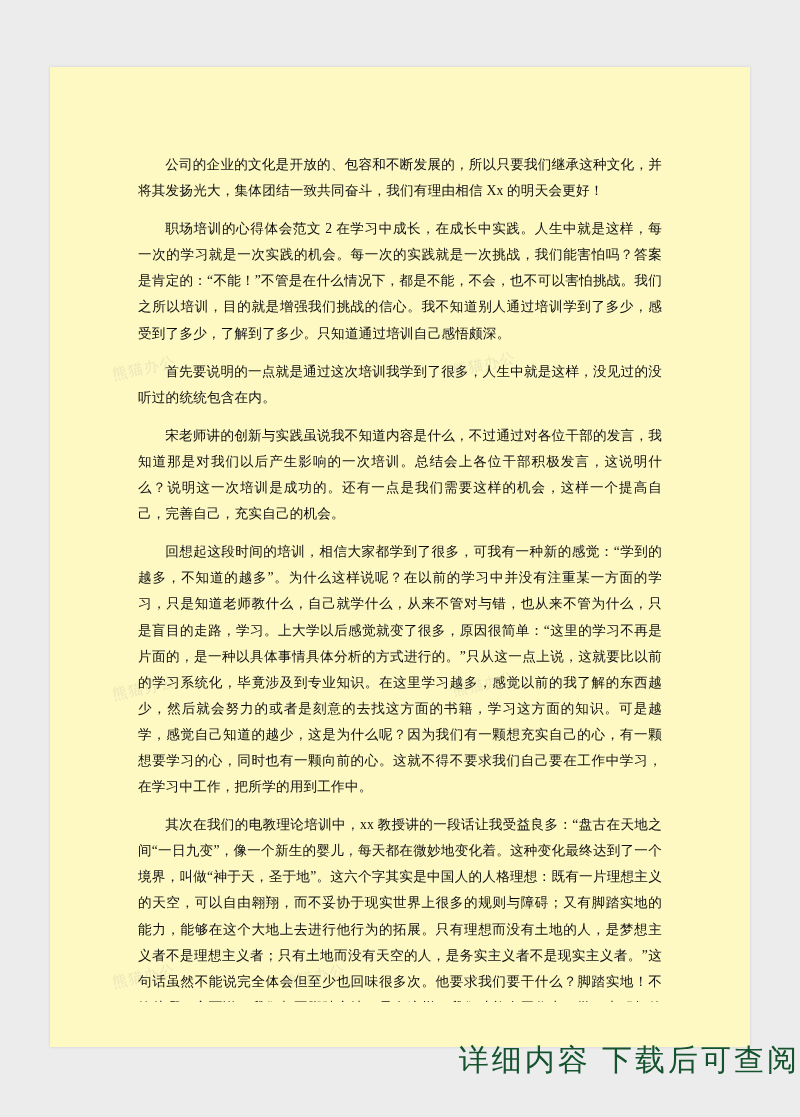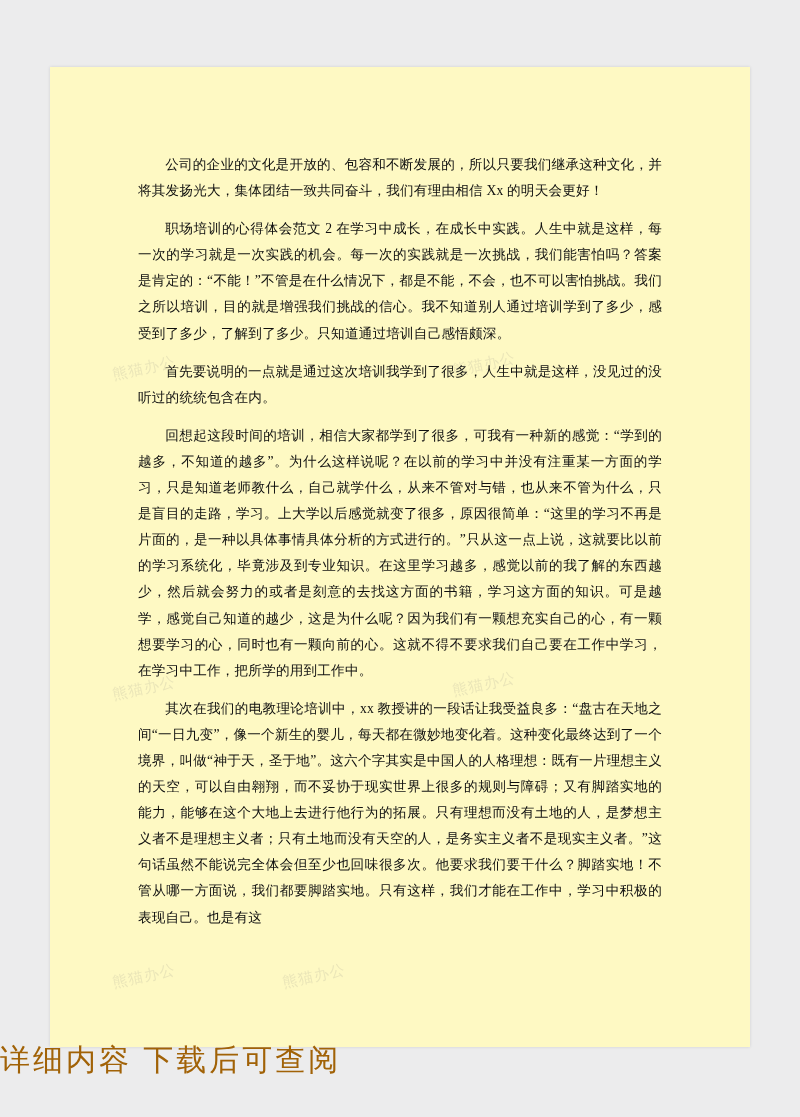--- a/index.html
+++ b/index.html
@@ -65,36 +65,37 @@
   .wm3 { left: 62px;  top: 612px; }
   .wm4 { left: 402px; top: 608px; }
   .wm5 { left: 232px; top: 900px; }
   .wm6 { left: 62px;  top: 900px; }
 
   .footer-note {
     position: absolute;
     left: 0;
     top: 1040px;
     width: 800px;
-    text-align: left;
+    text-align: right;
     font-size: 30px;
     letter-spacing: 3px;
-    color: #a16207;
+    color: #14532d;
     font-family: "Liberation Sans", sans-serif;
   }
 </style>
 </head>
 <body>
 
 <div class="page-wrap">
 
   <div class="doc-body">
     <p class="para">公司的企业的文化是开放的、包容和不断发展的，所以只要我们继承这种文化，并将其发扬光大，集体团结一致共同奋斗，我们有理由相信 Xx 的明天会更好！</p>
     <p class="para">职场培训的心得体会范文 2 在学习中成长，在成长中实践。人生中就是这样，每一次的学习就是一次实践的机会。每一次的实践就是一次挑战，我们能害怕吗？答案是肯定的：“不能！”不管是在什么情况下，都是不能，不会，也不可以害怕挑战。我们之所以培训，目的就是增强我们挑战的信心。我不知道别人通过培训学到了多少，感受到了多少，了解到了多少。只知道通过培训自己感悟颇深。</p>
     <p class="para">首先要说明的一点就是通过这次培训我学到了很多，人生中就是这样，没见过的没听过的统统包含在内。</p>
+    <p class="para">宋老师讲的创新与实践虽说我不知道内容是什么，不过通过对各位干部的发言，我知道那是对我们以后产生影响的一次培训。总结会上各位干部积极发言，这说明什么？说明这一次培训是成功的。还有一点是我们需要这样的机会，这样一个提高自己，完善自己，充实自己的机会。</p>
     <p class="para">回想起这段时间的培训，相信大家都学到了很多，可我有一种新的感觉：“学到的越多，不知道的越多”。为什么这样说呢？在以前的学习中并没有注重某一方面的学习，只是知道老师教什么，自己就学什么，从来不管对与错，也从来不管为什么，只是盲目的走路，学习。上大学以后感觉就变了很多，原因很简单：“这里的学习不再是片面的，是一种以具体事情具体分析的方式进行的。”只从这一点上说，这就要比以前的学习系统化，毕竟涉及到专业知识。在这里学习越多，感觉以前的我了解的东西越少，然后就会努力的或者是刻意的去找这方面的书籍，学习这方面的知识。可是越学，感觉自己知道的越少，这是为什么呢？因为我们有一颗想充实自己的心，有一颗想要学习的心，同时也有一颗向前的心。这就不得不要求我们自己要在工作中学习，在学习中工作，把所学的用到工作中。</p>
     <p class="para">其次在我们的电教理论培训中，xx 教授讲的一段话让我受益良多：“盘古在天地之间“一日九变”，像一个新生的婴儿，每天都在微妙地变化着。这种变化最终达到了一个境界，叫做“神于天，圣于地”。这六个字其实是中国人的人格理想：既有一片理想主义的天空，可以自由翱翔，而不妥协于现实世界上很多的规则与障碍；又有脚踏实地的能力，能够在这个大地上去进行他行为的拓展。只有理想而没有土地的人，是梦想主义者不是理想主义者；只有土地而没有天空的人，是务实主义者不是现实主义者。”这句话虽然不能说完全体会但至少也回味很多次。他要求我们要干什么？脚踏实地！不管从哪一方面说，我们都要脚踏实地。只有这样，我们才能在工作中，学习中积极的表现自己。也是有这</p>
   </div>
 
   <div class="watermark wm1">熊猫办公</div>
   <div class="watermark wm2">熊猫办公</div>
   <div class="watermark wm3">熊猫办公</div>
   <div class="watermark wm4">熊猫办公</div>
   <div class="watermark wm5">熊猫办公</div>
   <div class="watermark wm6">熊猫办公</div>

